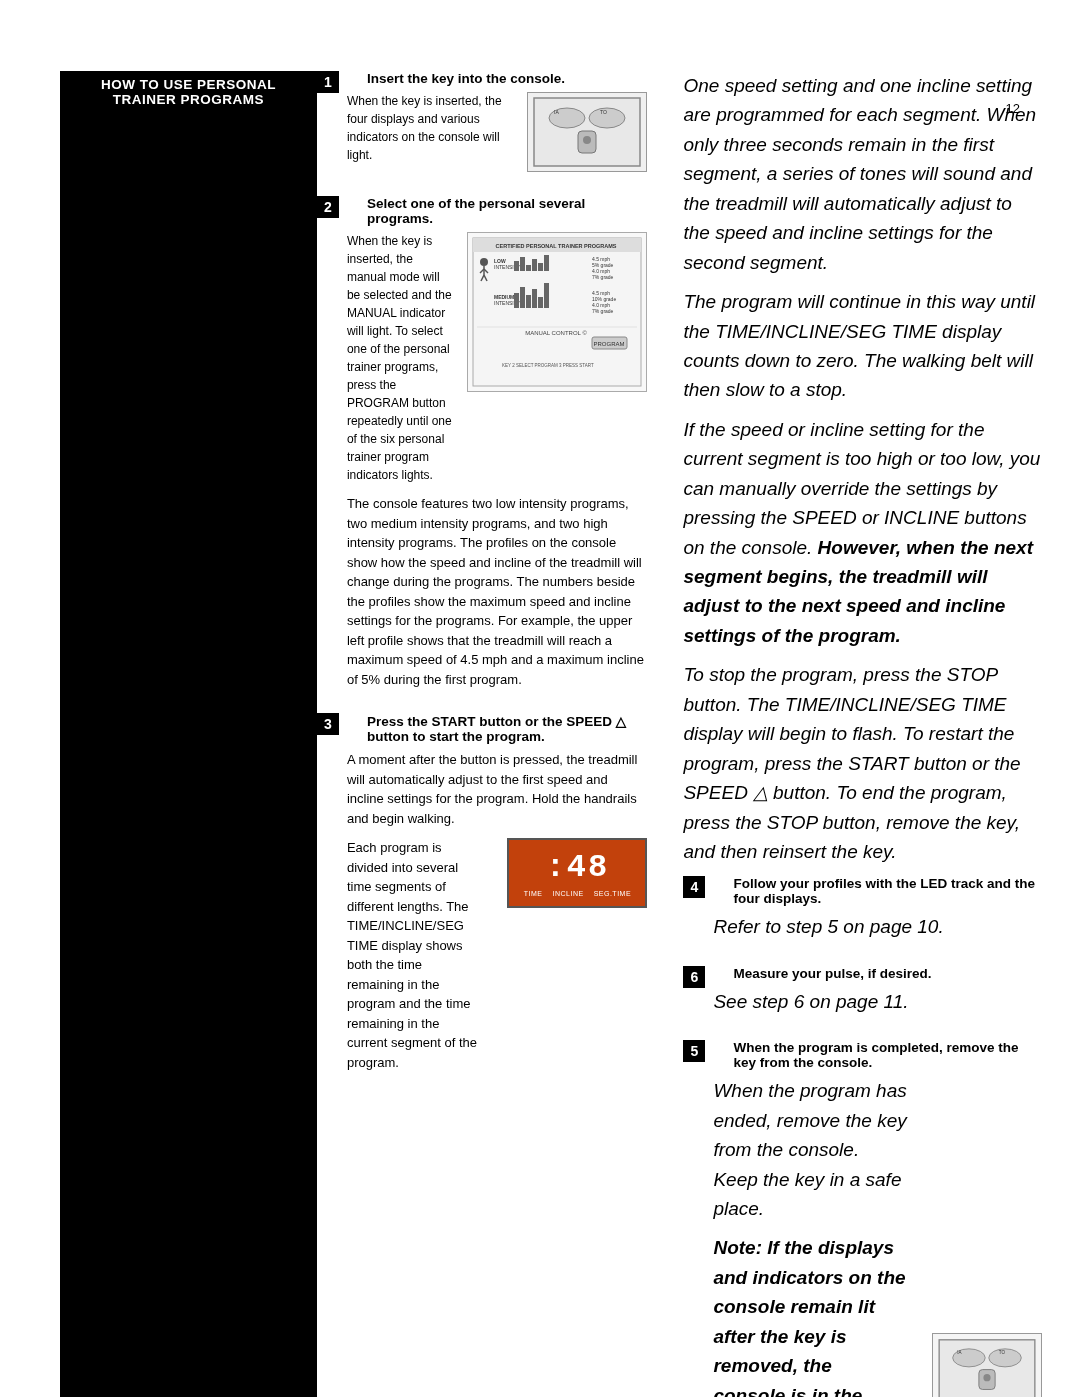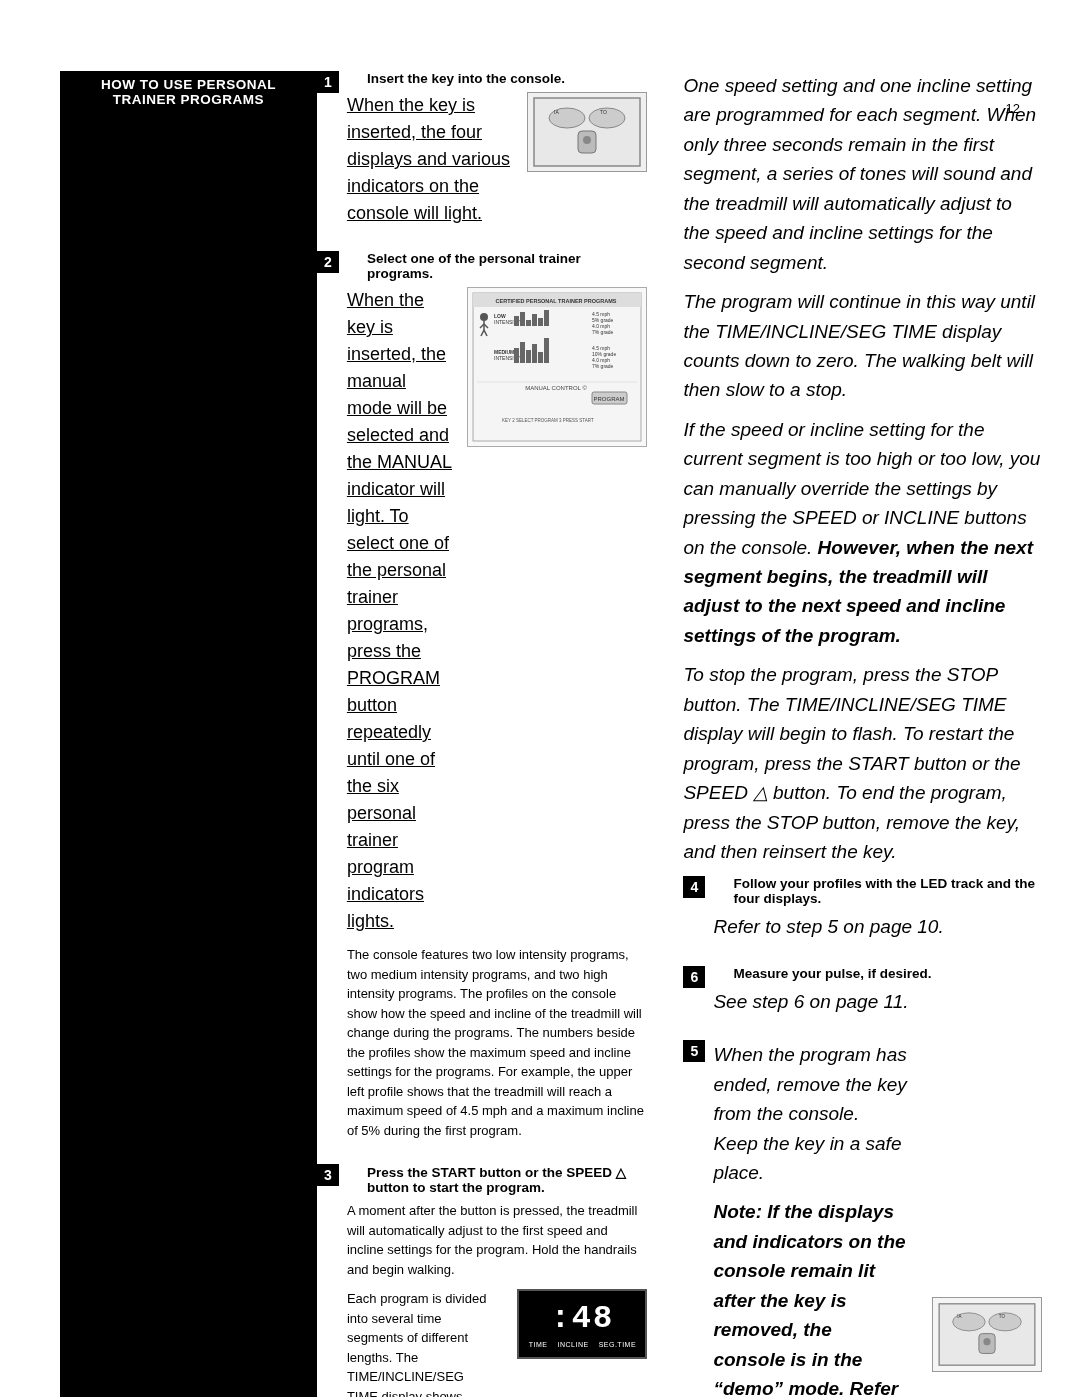--- a/index.html
+++ b/index.html
@@ -73,23 +73,22 @@
       line-height: 1.5;
       font-size: 13px;
     }
     .step-with-image {
       display: flex;
       gap: 12px;
       margin-bottom: 10px;
     }
     .step-text-block {
       flex: 1;
-      font-size: 18px;
+      font-size: 12px;
       line-height: 1.5;
-      text-decoration: underline;
     }
     .console-image-box {
       width: 120px;
       flex-shrink: 0;
       border: 1px solid #999;
       background: #f0f0f0;
       height: 80px;
       display: flex;
       align-items: center;
       justify-content: center;
@@ -101,24 +100,24 @@
       background: #f8f8f8;
       height: 160px;
       display: flex;
       flex-direction: column;
       align-items: center;
       justify-content: center;
       padding: 4px;
       margin-left: 0;
     }
     .display-image-box {
-      width: 130px;
+      width: 140px;
       flex-shrink: 0;
       border: 2px solid #555;
-      background: #000000;
+      background: #c2410c;
       height: 70px;
       display: flex;
       flex-direction: column;
       align-items: center;
       justify-content: center;
       text-align: center;
     }
     .display-digits {
       color: #fff;
       font-size: 32px;
@@ -219,21 +218,21 @@
                 <text x="68" y="18" font-size="5" fill="#333">TO</text>
               </svg>
             </div>
           </div>
         </div>
       </div>
 
       <div class="step">
         <div class="step-number">2</div>
         <div class="step-content">
-          <div class="step-title">Select one of the personal trainer programs.</div>
+          <div class="step-title">Select one of the personal several programs.</div>
           <div class="step-with-image">
             <div class="step-text-block">
               <span>When the key is inserted, the manual mode will be selected and the MANUAL indicator will light. To select one of the personal trainer programs, press the PROGRAM button repeatedly until one of the six personal trainer program indicators lights.</span>
             </div>
 
             <div class="program-image-box">
               <svg class="program-panel-svg" viewBox="0 0 170 150">
                 <rect x="1" y="1" width="168" height="148" fill="#f5f5f5" stroke="#aaa" stroke-width="1"></rect>
 
                 <rect x="1" y="1" width="168" height="14" fill="#ddd"></rect>
@@ -334,20 +333,21 @@
         <div class="step-number">6</div>
         <div class="step-content">
           <div class="step-title">Measure your pulse, if desired.</div>
           <p>See step 6 on page 11.</p>
         </div>
       </div>
 
       <div class="step">
         <div class="step-number">5</div>
         <div class="step-content">
+          <div class="step-title">When the program is completed, remove the key from the console.</div>
           <div class="step5-content">
             <div class="step5-text">
               <p>When the program has ended, remove the key from the console. Keep the key in a safe place.</p>
               <p>
                 <span class="bold">Note: If the displays and indicators on the console remain lit after the key is removed, the console is in the “demo” mode. Refer to page 18 and turn off the demo mode.</span>
               </p>
               <p>When you are finished using the treadmill, move the on/off switch near the power cord to the off position.</p>
             </div>
 
             <div class="console-image-right">

